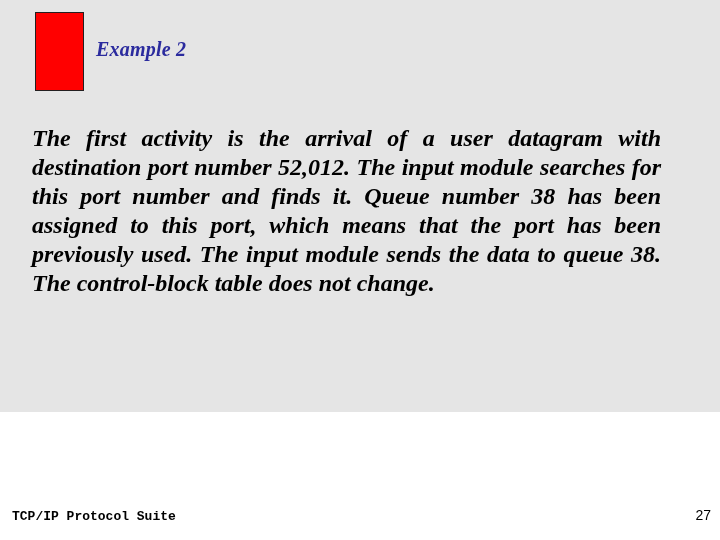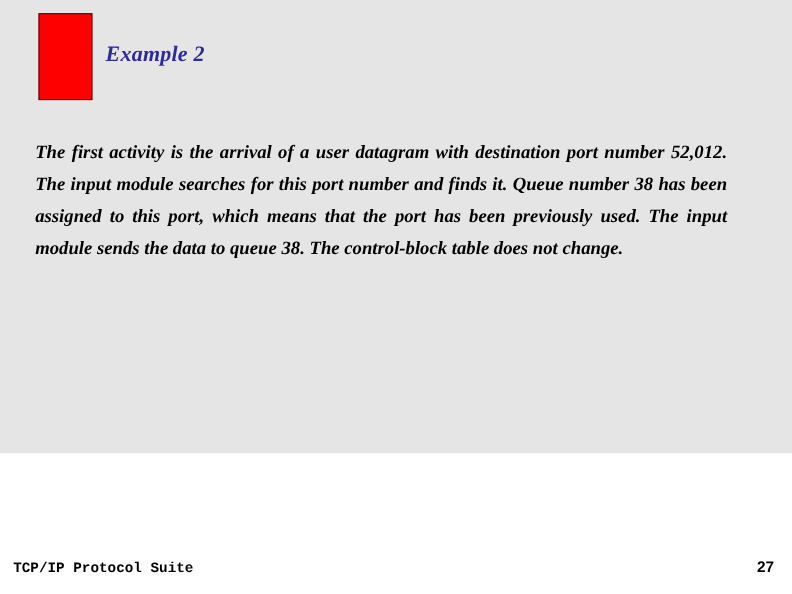--- a/index.html
+++ b/index.html
@@ -47,21 +47,21 @@
     line-height: 1.25;
   }
 
   
   #body-text {
     position: absolute;
     left: 32px;
     top: 124px;
     width: 629px;
     font-family: "Liberation Serif", "DejaVu Serif", serif;
-    font-size: 17px;
+    font-size: 24px;
     font-weight: bold;
     font-style: italic;
     color: #000000;
     text-align: justify;
     text-justify: inter-word;
     line-height: 29px;
     margin: 0;
   }
 
   
@@ -73,24 +73,24 @@
     font-size: 13px;
     font-weight: bold;
     color: #000000;
     white-space: nowrap;
   }
   #page-number {
     position: absolute;
     left: 681px;
     top: 507px;
     width: 30px;
-    text-align: center;
+    text-align: right;
     font-family: "Liberation Sans", "DejaVu Sans", sans-serif;
     font-size: 14px;
-    font-weight: bold;
+    font-weight: normal;
     color: #000000;
   }
 </style>
 </head>
 <body>
 
 <div id="slide">
 
   <div id="red-block"></div>
 

